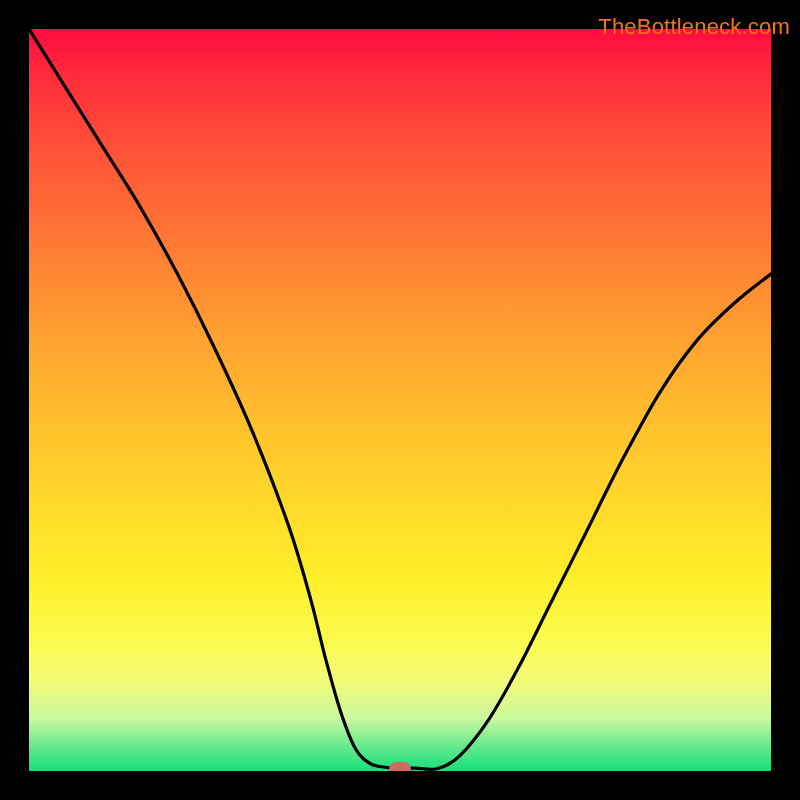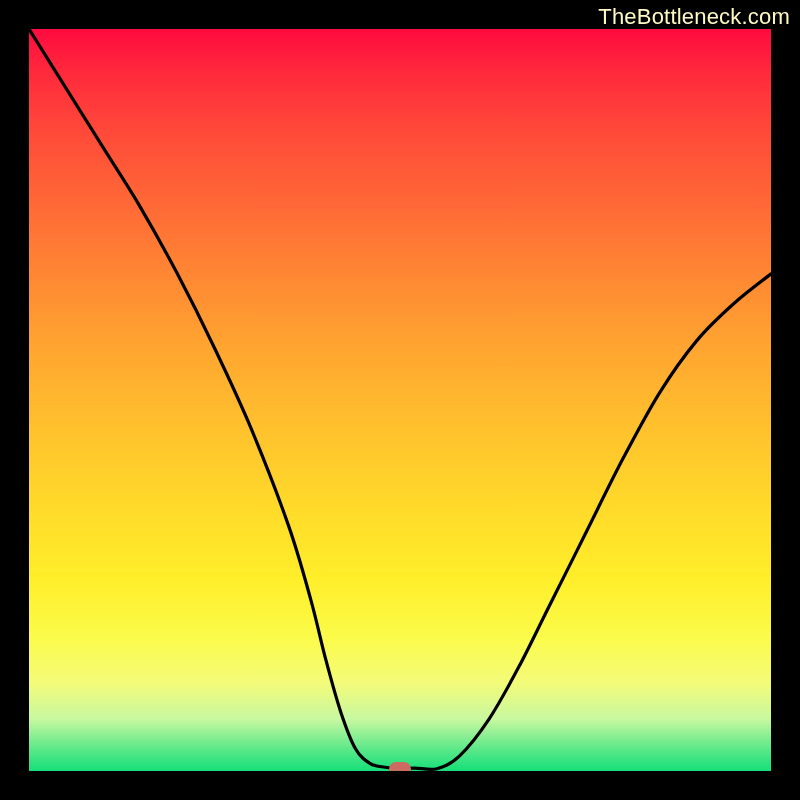--- a/index.html
+++ b/index.html
@@ -12,23 +12,23 @@
     font-family: Arial, Helvetica, sans-serif;
   }
   .frame {
     position: relative;
     width: 800px;
     height: 800px;
     background: #000;
   }
   .watermark {
     position: absolute;
-    top: 4px;
+    top: 14px;
     right: 10px;
-    color: #fef9c3;
+    color: #f97316;
     font-size: 22px;
     font-weight: 500;
     letter-spacing: 0.2px;
     z-index: 10;
   }
   .plot-area {
     position: absolute;
     left: 29px;
     top: 29px;
     width: 742px;

